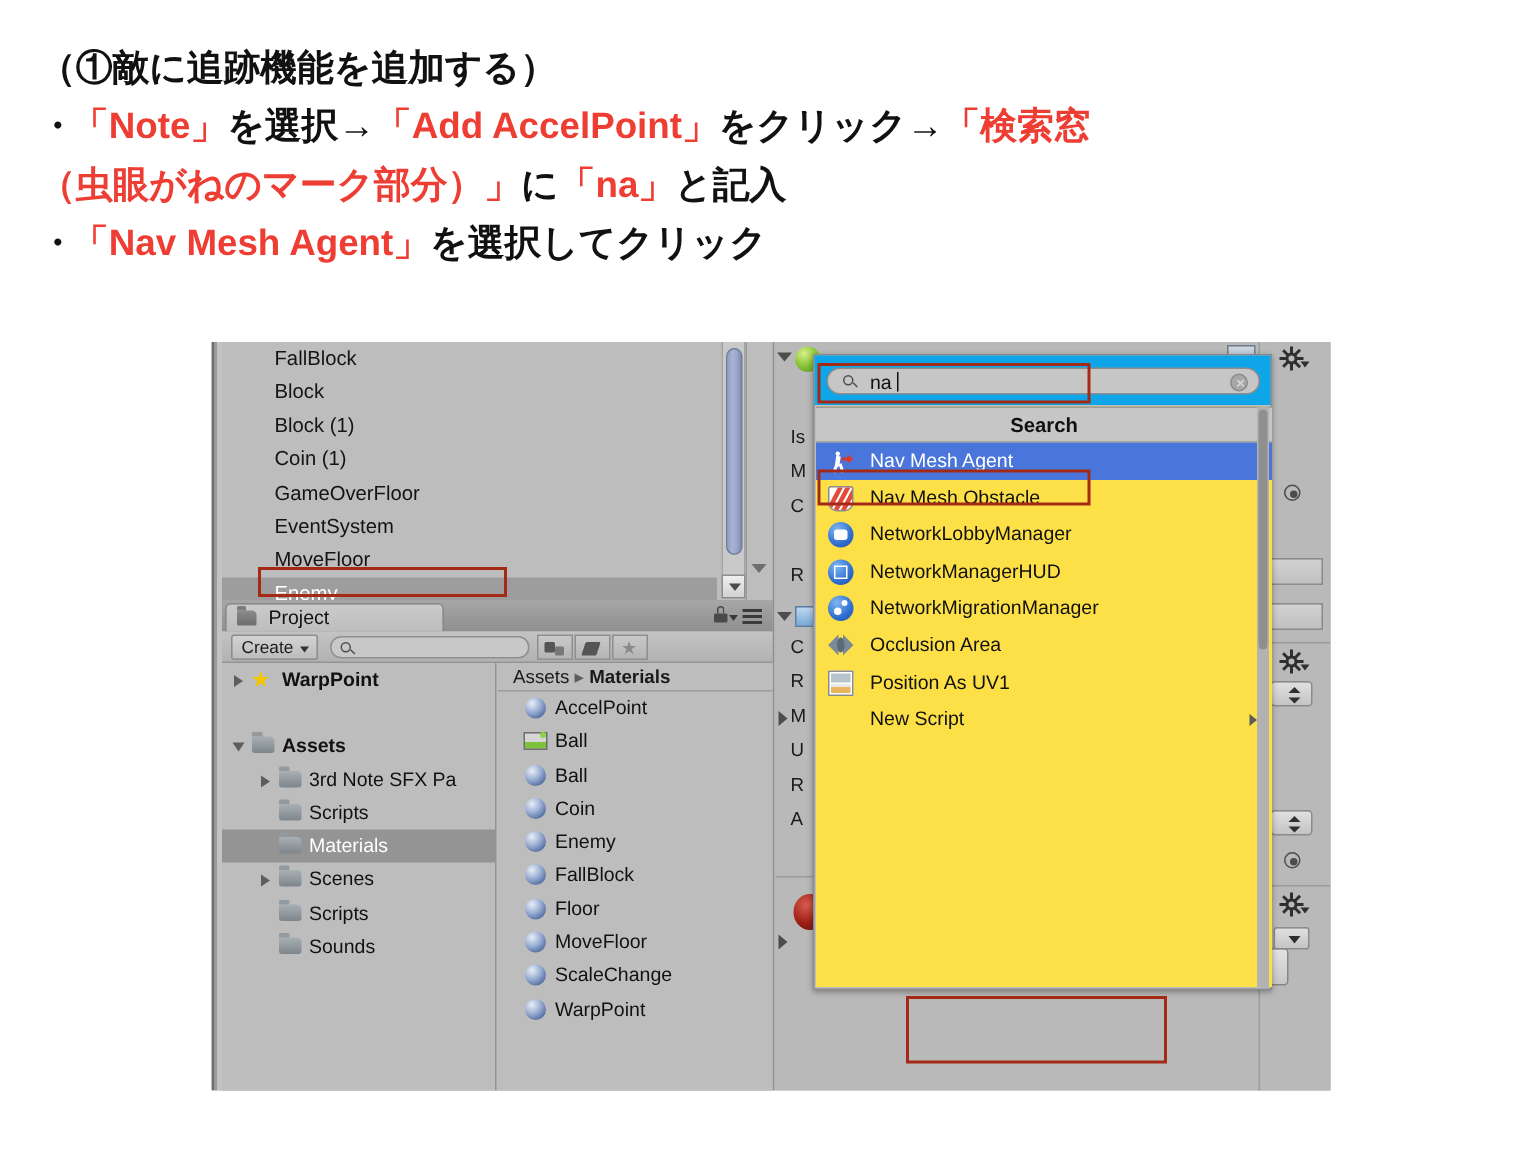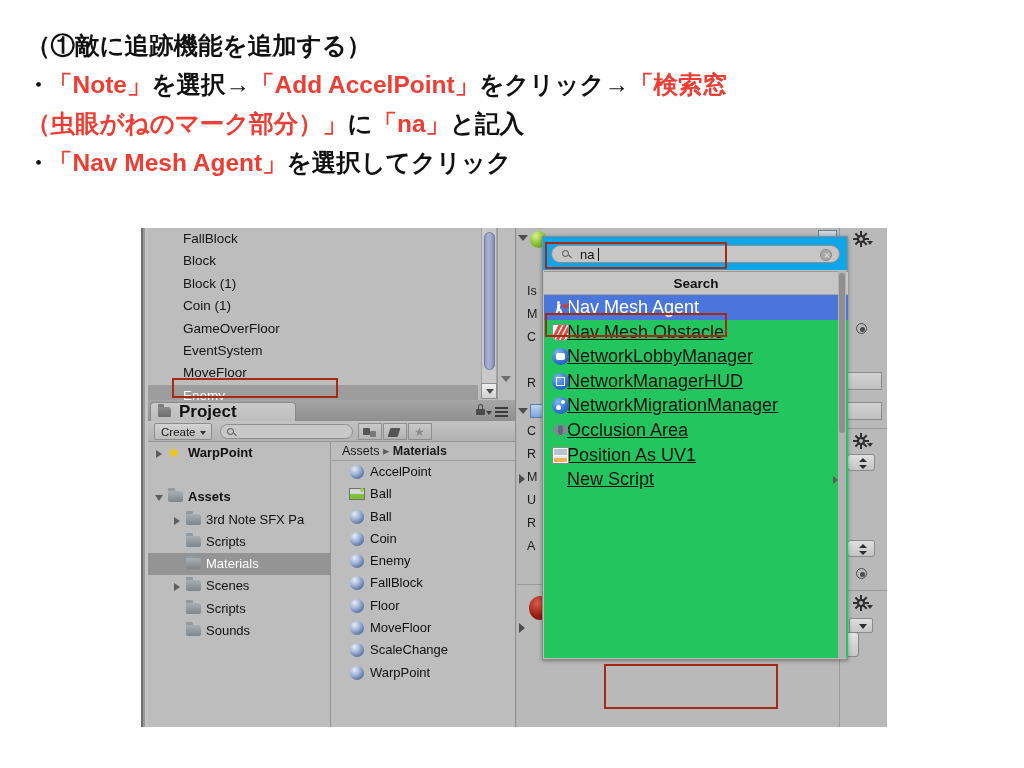--- a/index.html
+++ b/index.html
@@ -93,22 +93,22 @@
   }
   .proj-tabbar {
     position:absolute; left:0; top:0; width:100%; height:21px;
     background: linear-gradient(to bottom,#a6a6a6,#8f8f8f);
   }
   .proj-tab {
     position:absolute; left:2px; top:2px; width:146px; height:19px;
     background: linear-gradient(to bottom,#cacaca,#bdbdbd);
     border-radius:4px 4px 0 0;
     border:1px solid #8a8a8a; border-bottom:none;
-    font-size:17px; line-height:18px; color:#111;
-    padding-left:28px; font-weight:bold; white-space:nowrap;
+    font-size:13px; line-height:18px; color:#111;
+    padding-left:28px; font-weight:normal; white-space:nowrap;
   }
   .proj-tab .folder-ic {
     position:absolute; left:7px; top:4px; width:13px; height:10px;
     background: linear-gradient(to bottom,#8b8b8b,#6e6e6e);
     border-radius:1px 3px 1px 1px;
   }
   .proj-tab .folder-ic:after{
     content:""; position:absolute; left:0; top:-3px; width:6px;height:3px;
     background:#7c7c7c; border-radius:1px 1px 0 0;
   }
@@ -252,25 +252,25 @@
   .dd-search .txt{
     position:absolute; left:28px; top:1px; font-size:13px; line-height:16px; color:#111;
   }
   .dd-caret{ position:absolute; left:46px; top:2px; width:1.4px; height:13px; background:#111;}
   .dd-clear{ position:absolute; right:7px; top:3px; width:12px;height:12px;border-radius:50%;
      background:#a8a8a8; border:1px solid #8a8a8a;}
   .dd-clear:before,.dd-clear:after{content:"";position:absolute;left:2.6px;top:4.6px;width:6px;height:1.3px;background:#d9d9d9;}
   .dd-clear:before{transform:rotate(45deg);} .dd-clear:after{transform:rotate(-45deg);}
 
   .dd-list{ position:absolute; left:1px; top:34px; width:304px; bottom:1px;
-    background:#22c55e; border-top:1px solid #9a9a9a;}
+    background:#fde047; border-top:1px solid #9a9a9a;}
   .dd-title{ height:23px; line-height:23px; text-align:center; font-weight:bold;
     font-size:13.5px; color:#111; background:#c6c6c6; border-bottom:1px solid #a5a5a5;}
-  .dd-item{ height:24.6px; line-height:24.6px; font-size:18px; color:#111;
-    padding-left:23px; position:relative; white-space:nowrap;text-decoration:underline;}
+  .dd-item{ height:24.6px; line-height:24.6px; font-size:13px; color:#111;
+    padding-left:36px; position:relative; white-space:nowrap;}
   .dd-item.sel{ background:#4a76db; color:#ffffff; }
   .dd-item .sub{ position:absolute; right:10px; top:9px; width:0;height:0;
     border-top:4px solid transparent;border-bottom:4px solid transparent;border-left:5px solid #5b5b5b;}
   .dd-ic{ position:absolute; left:8px; top:4px; width:17px; height:17px; }
   .dd-scroll{ position:absolute; right:1px; top:34px; width:8px; bottom:1px; background:#b2b2b2;}
   .dd-scroll .th{ position:absolute; left:1px; top:2px; width:6px; height:160px; background:#8f8f8f; border-radius:3px;}
 
   
   .ic-agent{ background:#4a76db; border-radius:2px; }
   .ic-agent .man{ position:absolute; left:5px; top:2px; width:3px;height:3px;border-radius:50%;background:#fff;}

